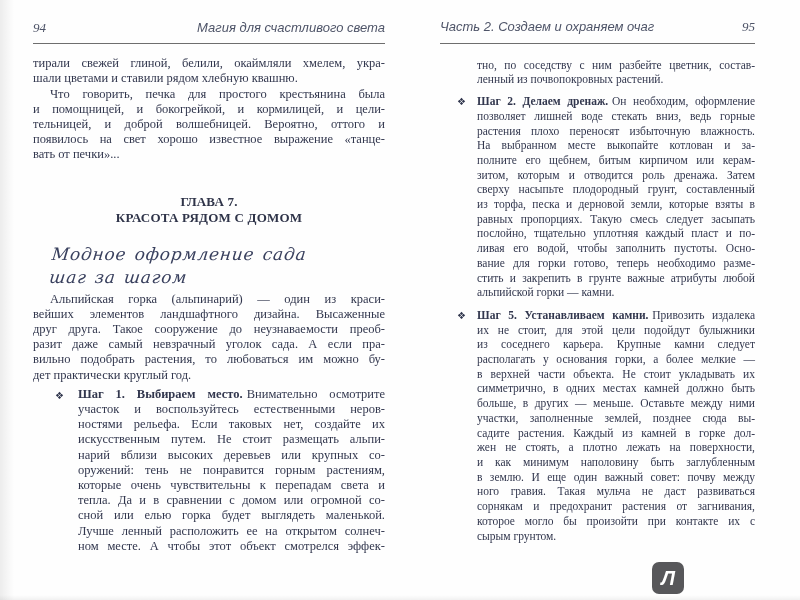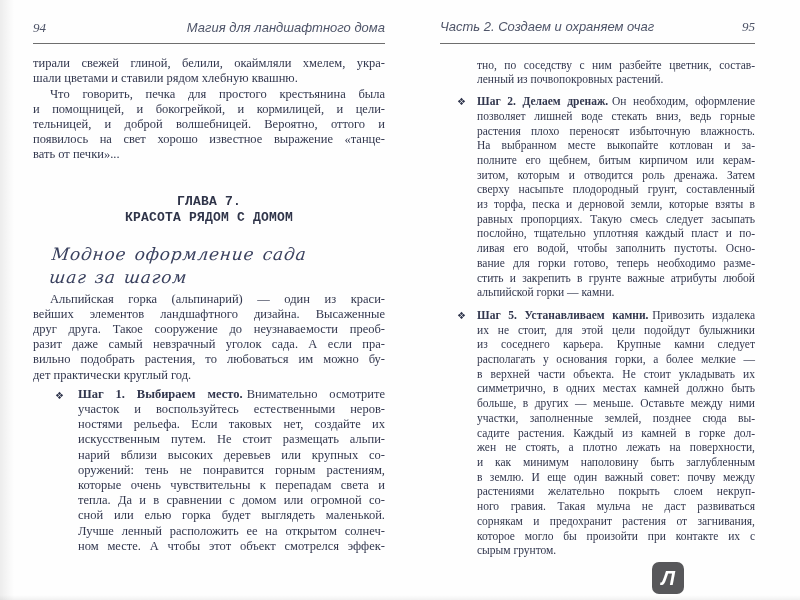--- a/index.html
+++ b/index.html
@@ -36,21 +36,21 @@
   .line { text-align: justify; text-align-last: justify; }
   .lastline { text-align-last: left; }
 
   .para { margin-top: 0; }
   .page-left .para.first-block { margin-top: 12px; }
   .para.indent > .line:first-child { text-indent: 17px; }
 
   .chapter {
     margin: 31px 0 0 0; text-align: center;
     font-size: 13px; font-weight: bold; line-height: 16px;
-    letter-spacing: 0.2px; color: #2f3449; font-family: Liberation Mono, monospace;
+    letter-spacing: 0.2px; color: #2f3449;
   }
   .script {
     margin: 17px 0 0 20px;
     font-family: "DejaVu Serif", serif;
     font-style: italic; font-weight: 500;
     font-size: 17px; line-height: 22.5px;
     letter-spacing: 0.8px; word-spacing: 2px;
     transform: skewX(-6deg); transform-origin: left top;
     color: #39405e;
   }
@@ -87,21 +87,21 @@
 </head>
 <body>
 
 <div class="canvas">
   <div class="edge-shade-left"></div>
   <div class="edge-shade-bottom"></div>
 
   <section class="page page-left">
     <header class="pagehead">
       <span class="pagenum">94</span>
-      <span class="runtitle">Магия для ландшафтного дома</span>
+      <span class="runtitle">Магия для счастливого света</span>
     </header>
 
     <div class="para noindent first-block">
         <div class="line">тирали свежей глиной, белили, окаймляли хмелем, укра-</div>
         <div class="line lastline">шали цветами и ставили рядом хлебную квашню.</div>
       </div>
     <div class="para indent">
         <div class="line">Что говорить, печка для простого крестьянина была</div>
         <div class="line">и помощницей, и бокогрейкой, и кормилицей, и цели-</div>
         <div class="line">тельницей, и доброй волшебницей. Вероятно, оттого и</div>
@@ -189,21 +189,20 @@
             <div class="line">из соседнего карьера. Крупные камни следует</div>
             <div class="line">располагать у основания горки, а более мелкие —</div>
             <div class="line">в верхней части объекта. Не стоит укладывать их</div>
             <div class="line">симметрично, в одних местах камней должно быть</div>
             <div class="line">больше, в других — меньше. Оставьте между ними</div>
             <div class="line">участки, заполненные землей, позднее сюда вы-</div>
             <div class="line">садите растения. Каждый из камней в горке дол-</div>
             <div class="line">жен не стоять, а плотно лежать на поверхности,</div>
             <div class="line">и как минимум наполовину быть заглубленным</div>
             <div class="line">в землю. И еще один важный совет: почву между</div>
-            <div class="line">растениями желательно покрыть слоем некруп-</div>
             <div class="line">ного гравия. Такая мульча не даст развиваться</div>
             <div class="line">сорнякам и предохранит растения от загнивания,</div>
             <div class="line">которое могло бы произойти при контакте их с</div>
             <div class="line lastline">сырым грунтом.</div>
           </div>
       </div>
     </div>
   </section>
 
   <div class="watermark" style="background: rgb(87, 87, 90);">

